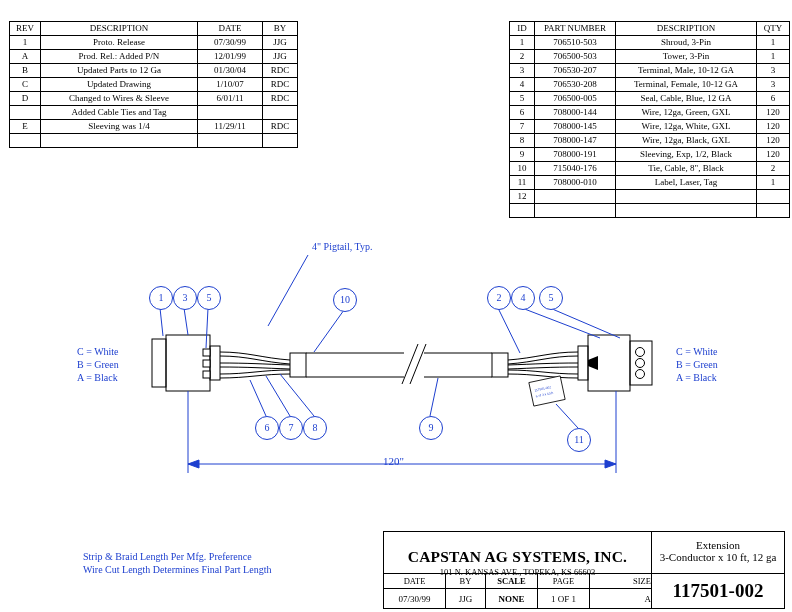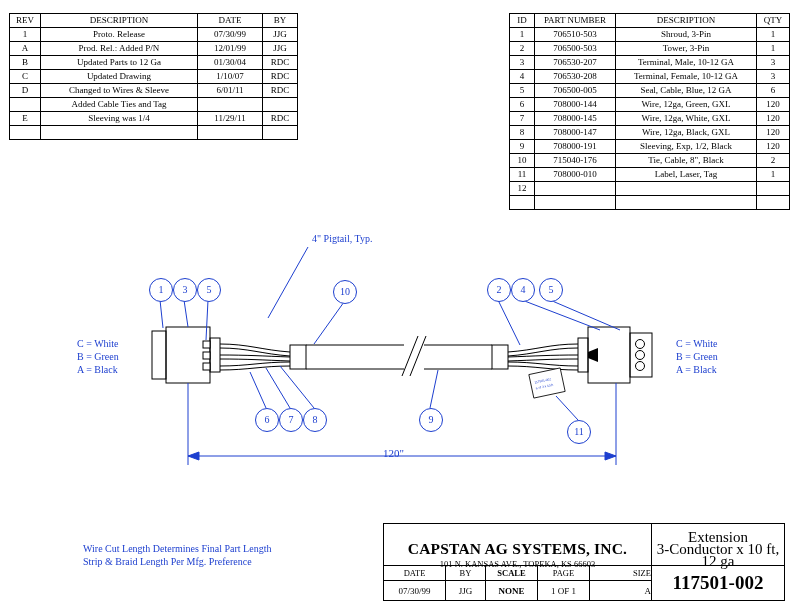--- a/index.html
+++ b/index.html
@@ -1,21 +1,21 @@
 <!DOCTYPE html>
 <html><head>
 <meta charset="utf-8">
 <style>
   html,body{margin:0;padding:0;}
   body{
     width:792px;height:612px;background:#ffffff;
     font-family:"Liberation Serif", serif;
     color:#000;overflow:hidden;position:relative;
   }
-  .page{position:absolute;left:0;top:0;width:792px;height:530px;}
+  .page{position:absolute;left:0;top:8px;width:792px;height:530px;}
 
   
   table{border-collapse:collapse;}
   table td,table th{
     border:1px solid #000;
     font-size:9px;
     padding:0 2px;
     height:13px;
     line-height:13px;
     text-align:center;
@@ -36,21 +36,21 @@
   #bom-table td.id{width:20px;}
   #bom-table td.pn{width:76px;}
   #bom-table td.desc{width:136px;}
   #bom-table td.qty{width:28px;margin-left:18px;}
 
   
   #title-block{position:absolute;left:383px;top:523px;width:400px;height:76px;border:1.5px solid #000;}
   #tb-company{position:absolute;left:0;top:0;width:268px;height:42px;border-right:1.5px solid #000;border-bottom:1.5px solid #000;box-sizing:border-box;text-align:center;}
   #tb-company .cname{font-size:15.5px;font-weight:bold;letter-spacing:.2px;margin-top:16px;}
   #tb-company .caddr{font-size:8.5px;margin-top:1px;}
-  #tb-desc{position:absolute;left:268px;top:0;width:132px;height:42px;box-sizing:border-box;border-bottom:1.5px solid #000;text-align:center;font-size:15px;padding-top:7px;line-height:12px;}
+  #tb-desc{position:absolute;left:268px;top:0;width:132px;height:42px;box-sizing:border-box;border-bottom:1.5px solid #000;text-align:center;font-size:11px;padding-top:7px;line-height:12px;}
   #tb-fields{position:absolute;left:0;top:42px;width:268px;height:34px;display:flex;box-sizing:border-box;}
   #tb-fields .cell{border-right:1.5px solid #000;box-sizing:border-box;text-align:center;}
   #tb-fields .cell .lbl{font-size:8.5px;border-bottom:1.5px solid #000;height:14px;line-height:14px;}
   #tb-fields .cell .val{font-size:9px;height:20px;line-height:20px;}
   #tb-number{position:absolute;left:268px;top:42px;width:132px;height:34px;box-sizing:border-box;text-align:center;font-size:19px;font-weight:bold;line-height:34px;}
 
   
   .note{position:absolute;color:#1d3fcf;font-size:10px;font-family:"Liberation Serif", serif;}
   #note-bottom{left:83px;top:542px;line-height:13px;}
   #note-pigtail{left:312px;top:233px;color:#1d3fcf;font-size:10px;}
@@ -342,22 +342,22 @@
 
   <div class="note" id="legend-right">
     <div>C = White</div>
     <div>B = Green</div>
     <div>A = Black</div>
   </div>
 
   <div class="note" id="dim-label">120"</div>
 
   <div class="note" id="note-bottom">
+    <div>Strip &amp; Braid Length Per Mfg. Preference</div>
     <div>Wire Cut Length Determines Final Part Length</div>
-    <div>Strip &amp; Braid Length Per Mfg. Preference</div>
   </div>
 
   <div id="title-block">
     <div id="tb-company">
       <div class="cname">CAPSTAN AG SYSTEMS, INC.</div>
       <div class="caddr">101 N. KANSAS AVE., TOPEKA, KS 66603</div>
     </div>
     <div id="tb-desc">
       <div>Extension</div>
       <div>3-Conductor x 10 ft, 12 ga</div>

